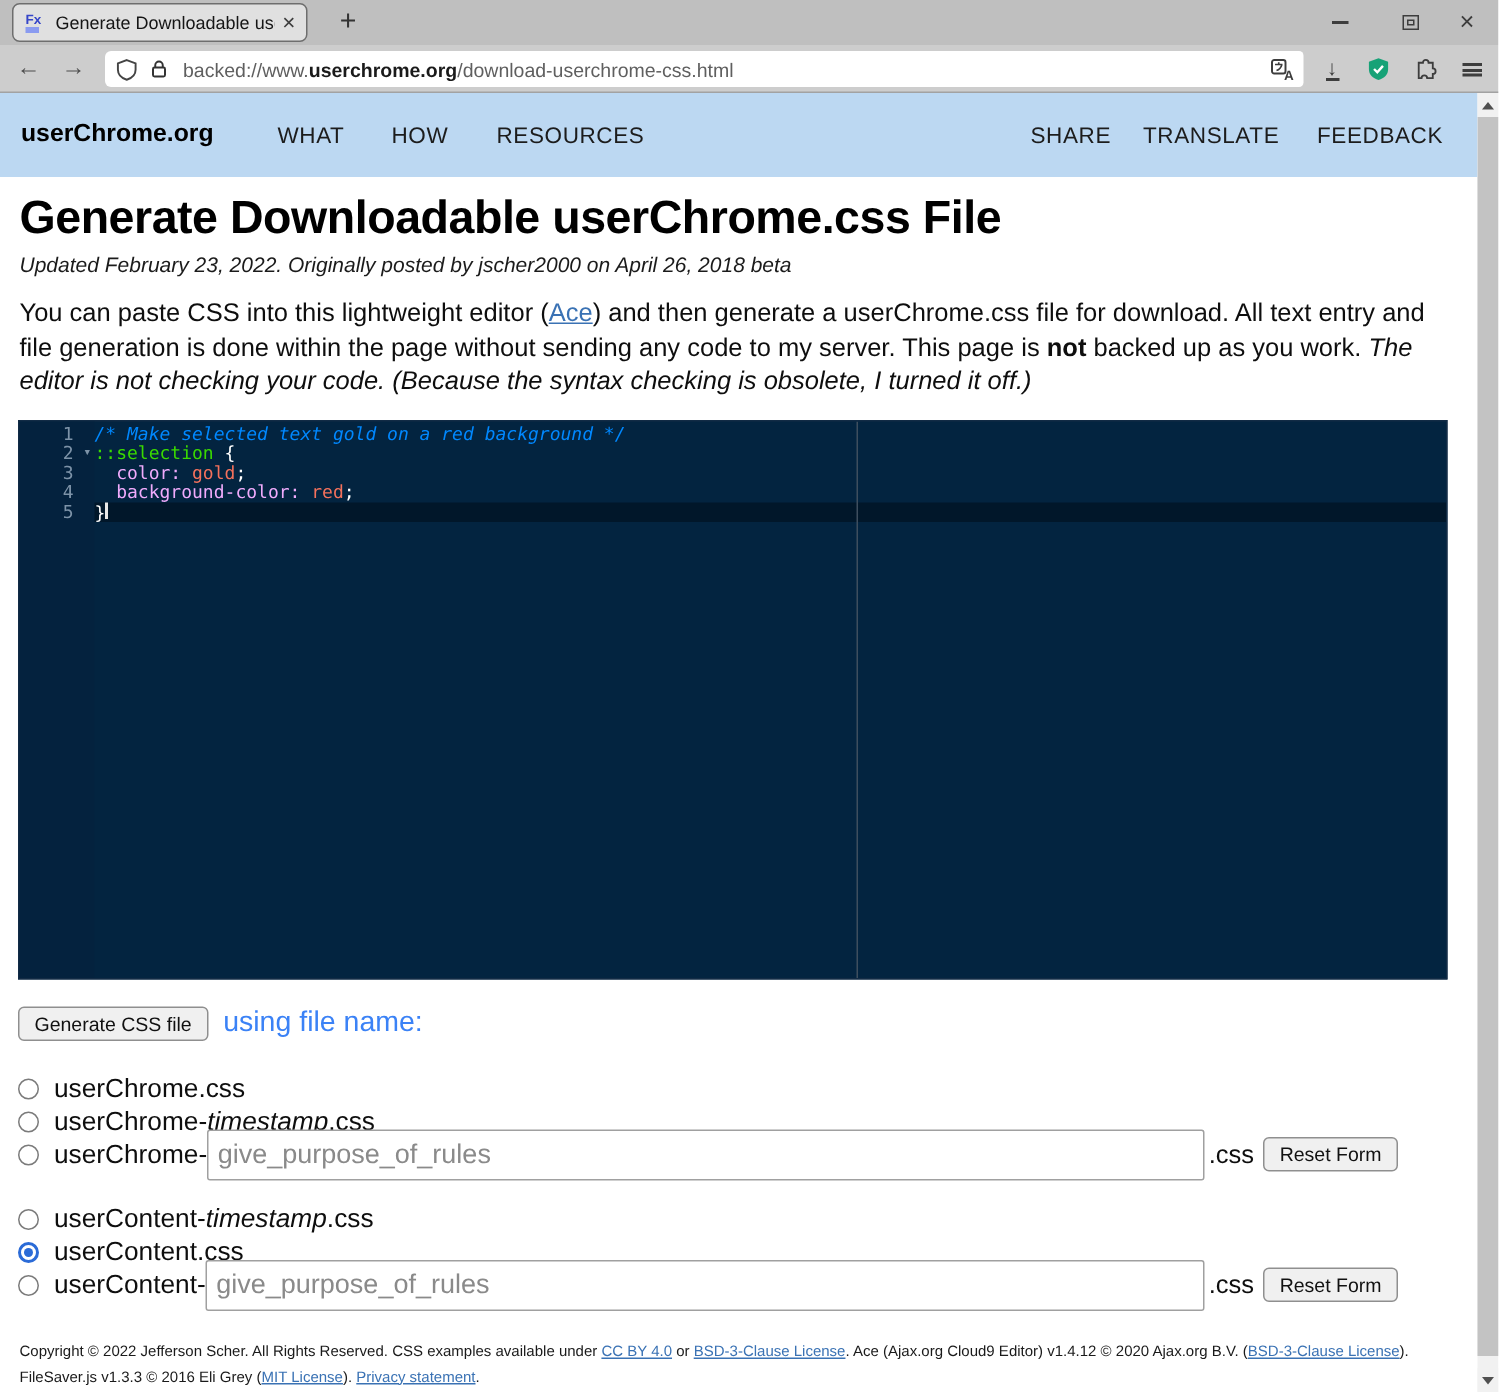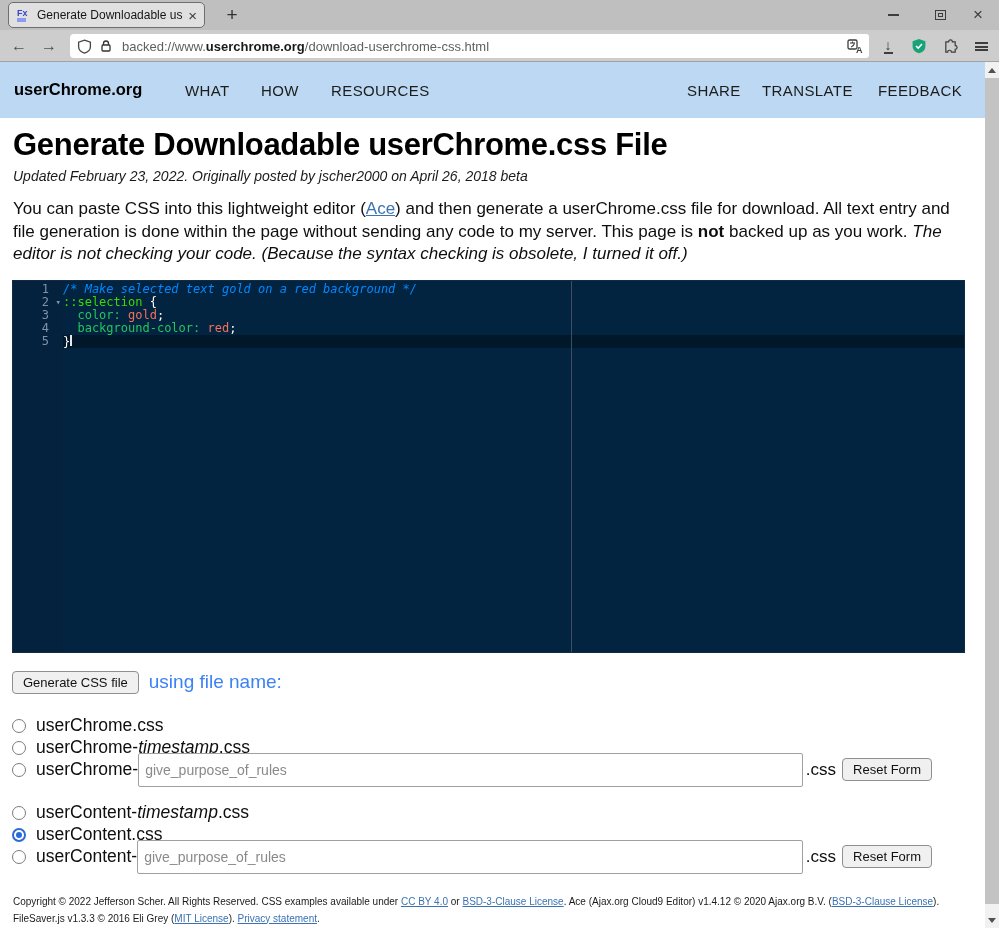--- a/index.html
+++ b/index.html
@@ -70,38 +70,38 @@
   .editor { position:relative; margin:14px 0 0 12px; width:953px; height:373px; background:#032440;
             font-family:"DejaVu Sans Mono", monospace; font-size:12px; overflow:hidden; border:1px solid #122b45; }
   .gutter { position:absolute; left:0; top:0; bottom:0; width:50px; background:#04223e; color:#7d93a8; }
   .gutter-cell { height:13px; line-height:13px; text-align:right; padding-right:14px; position:relative; }
   .gutter { padding-top:2px; }
   .fold { position:absolute; right:2px; top:0; font-size:9px; color:#7d93a8; }
   .code { position:absolute; left:50px; top:2px; right:0; }
   .code-line { height:13px; line-height:13px; white-space:pre; position:relative; z-index:1; }
   .tok-comment { color:#0088ff; font-style:italic; }
   .tok-selector { color:#3ad900; }
-  .tok-prop { color:#22c55e; }
+  .tok-prop { color:#f0abfc; }
   .tok-val { color:#f4715c; }
   .tok-plain { color:#ffffff; }
   .active-line { position:absolute; left:0; right:0; top:54px; height:13px; background:rgba(0,0,0,0.34); z-index:0; }
   .print-margin { position:absolute; left:558px; top:0; bottom:0; width:1px; background:#3e4e5e; }
   .caret { display:inline-block; width:2px; height:11px; background:#e8e8e8; vertical-align:text-top; }
 
   
   .form-row1 { display:flex; align-items:center; margin:18px 0 0 12px; }
   .btn { font-family:"Liberation Sans", sans-serif; font-size:13px; color:#111; background:#f0f0f0;
          border:1px solid #8f8f8f; border-radius:4px; padding:3px 10px; }
   .using-label { font-size:19px; color:#3b82f6; margin-left:10px; }
   .radio-group { margin:21px 0 0 12px; }
   .radio-row { display:flex; align-items:center; height:22px; font-size:17.5px; color:#0e0e0e; }
   .radio { width:14px; height:14px; border:1px solid #7b7b7b; border-radius:50%; background:#fff; margin-right:10px; flex:none; position:relative; }
   .radio.checked { border:2px solid #2b6bd7; }
   .radio.checked::after { content:""; position:absolute; left:2px; top:2px; width:6px; height:6px; border-radius:50%; background:#2b6bd7; }
-  .rr-input { flex:1; height:21px; border:1px solid #a0a0a0; border-radius:2px; font-size:14px; padding:16px 6px;
+  .rr-input { flex:1; height:21px; border:1px solid #a0a0a0; border-radius:2px; font-size:18px; padding:16px 6px;
               font-family:"Liberation Sans", sans-serif; color:#222; margin-right:3px; }
   .rr-input::placeholder { color:#8a8a8a; }
   .with-input { margin-right:53px; }
   .ext { font-size:17px; color:#0e0e0e; margin-right:6px; }
 
   .footer { margin:25px 20px 0 13px; font-size:10px; line-height:17px; color:#1a1a1a; }
 </style>
 </head>
 <body>
 

